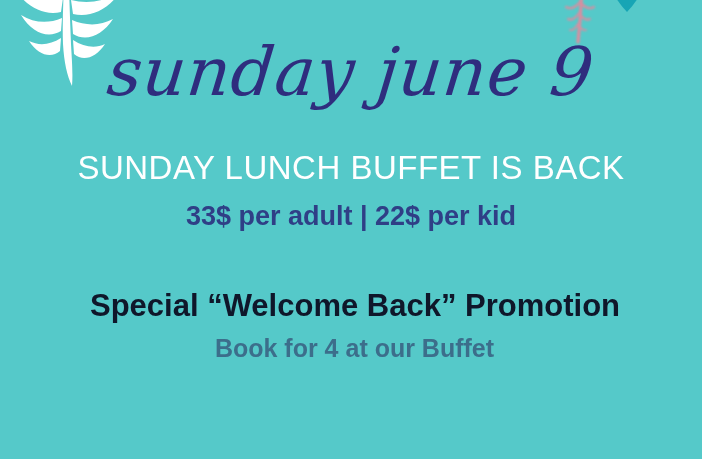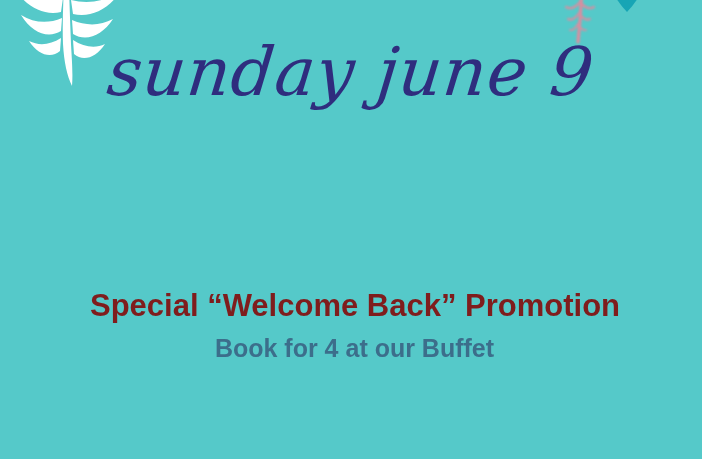--- a/index.html
+++ b/index.html
@@ -69,21 +69,21 @@
   }
 
   .promo-headline{
     margin:0;
     position:absolute;left:0;right:0;top:288px;
     text-align:center;
     font-family:"Liberation Sans",sans-serif;
     font-weight:700;
     font-size:31px;
     line-height:1.15;
-    color:#7f1d1d;
+    color:#0f172a;
     white-space:nowrap;
     padding-left:8px;
   }
 
   .promo-line{
     margin:0;
     position:absolute;left:0;right:0;
     text-align:center;
     font-family:"Liberation Sans",sans-serif;
     font-weight:700;
@@ -145,21 +145,23 @@
   </svg>
 
   <svg class="deco" id="deco-leaf-teal" viewBox="0 0 62 82" xmlns="http://www.w3.org/2000/svg">
     <path d="M4 -18 C4 10 14 34 31 52 C48 34 58 10 58 -18 Z" fill="#17a5b5"></path>
   </svg>
 
   <div id="content">
 
     <h1 class="script-date">sunday june 9</h1>
 
+    <h2 class="subtitle">SUNDAY LUNCH BUFFET IS BACK</h2>
 
+    <p class="price-line">33$ per adult | 22$ per kid</p>
 
     <p class="promo-headline">Special “Welcome Back” Promotion</p>
 
     <p class="promo-line" id="promo-line-1">Book for 4 at our Buffet</p>
 
 
   </div>
 </div>
 
 </body></html>

